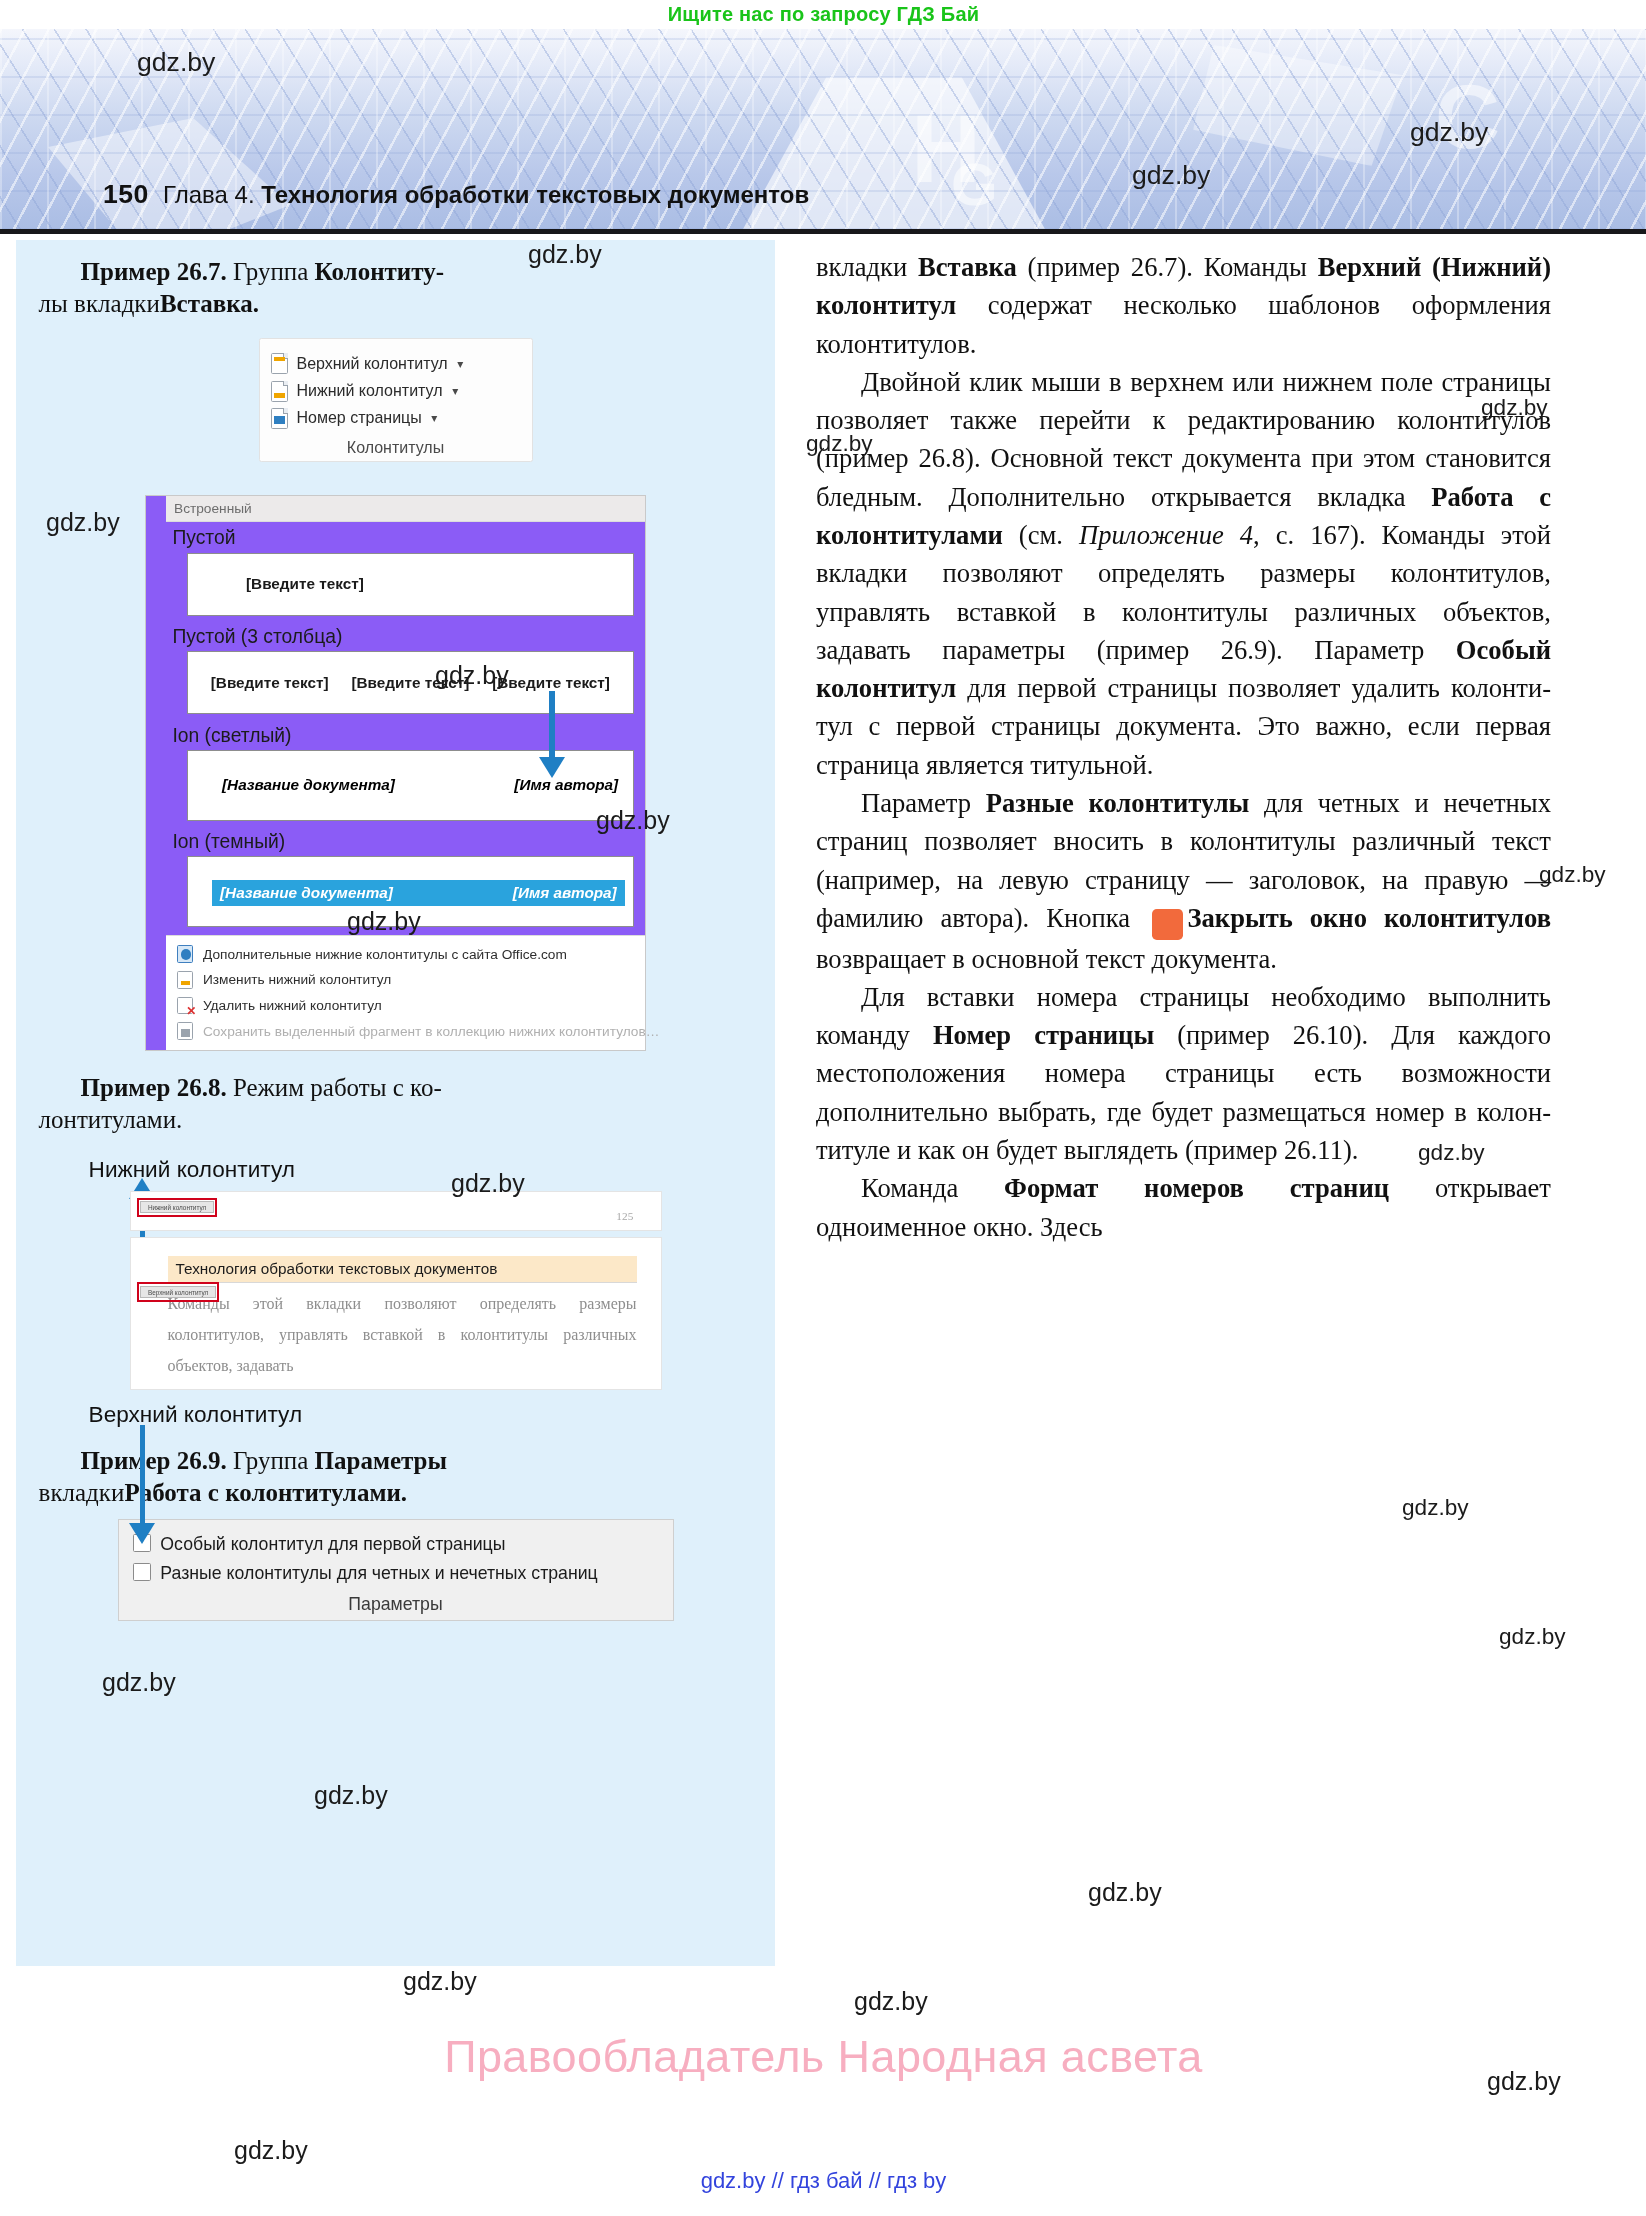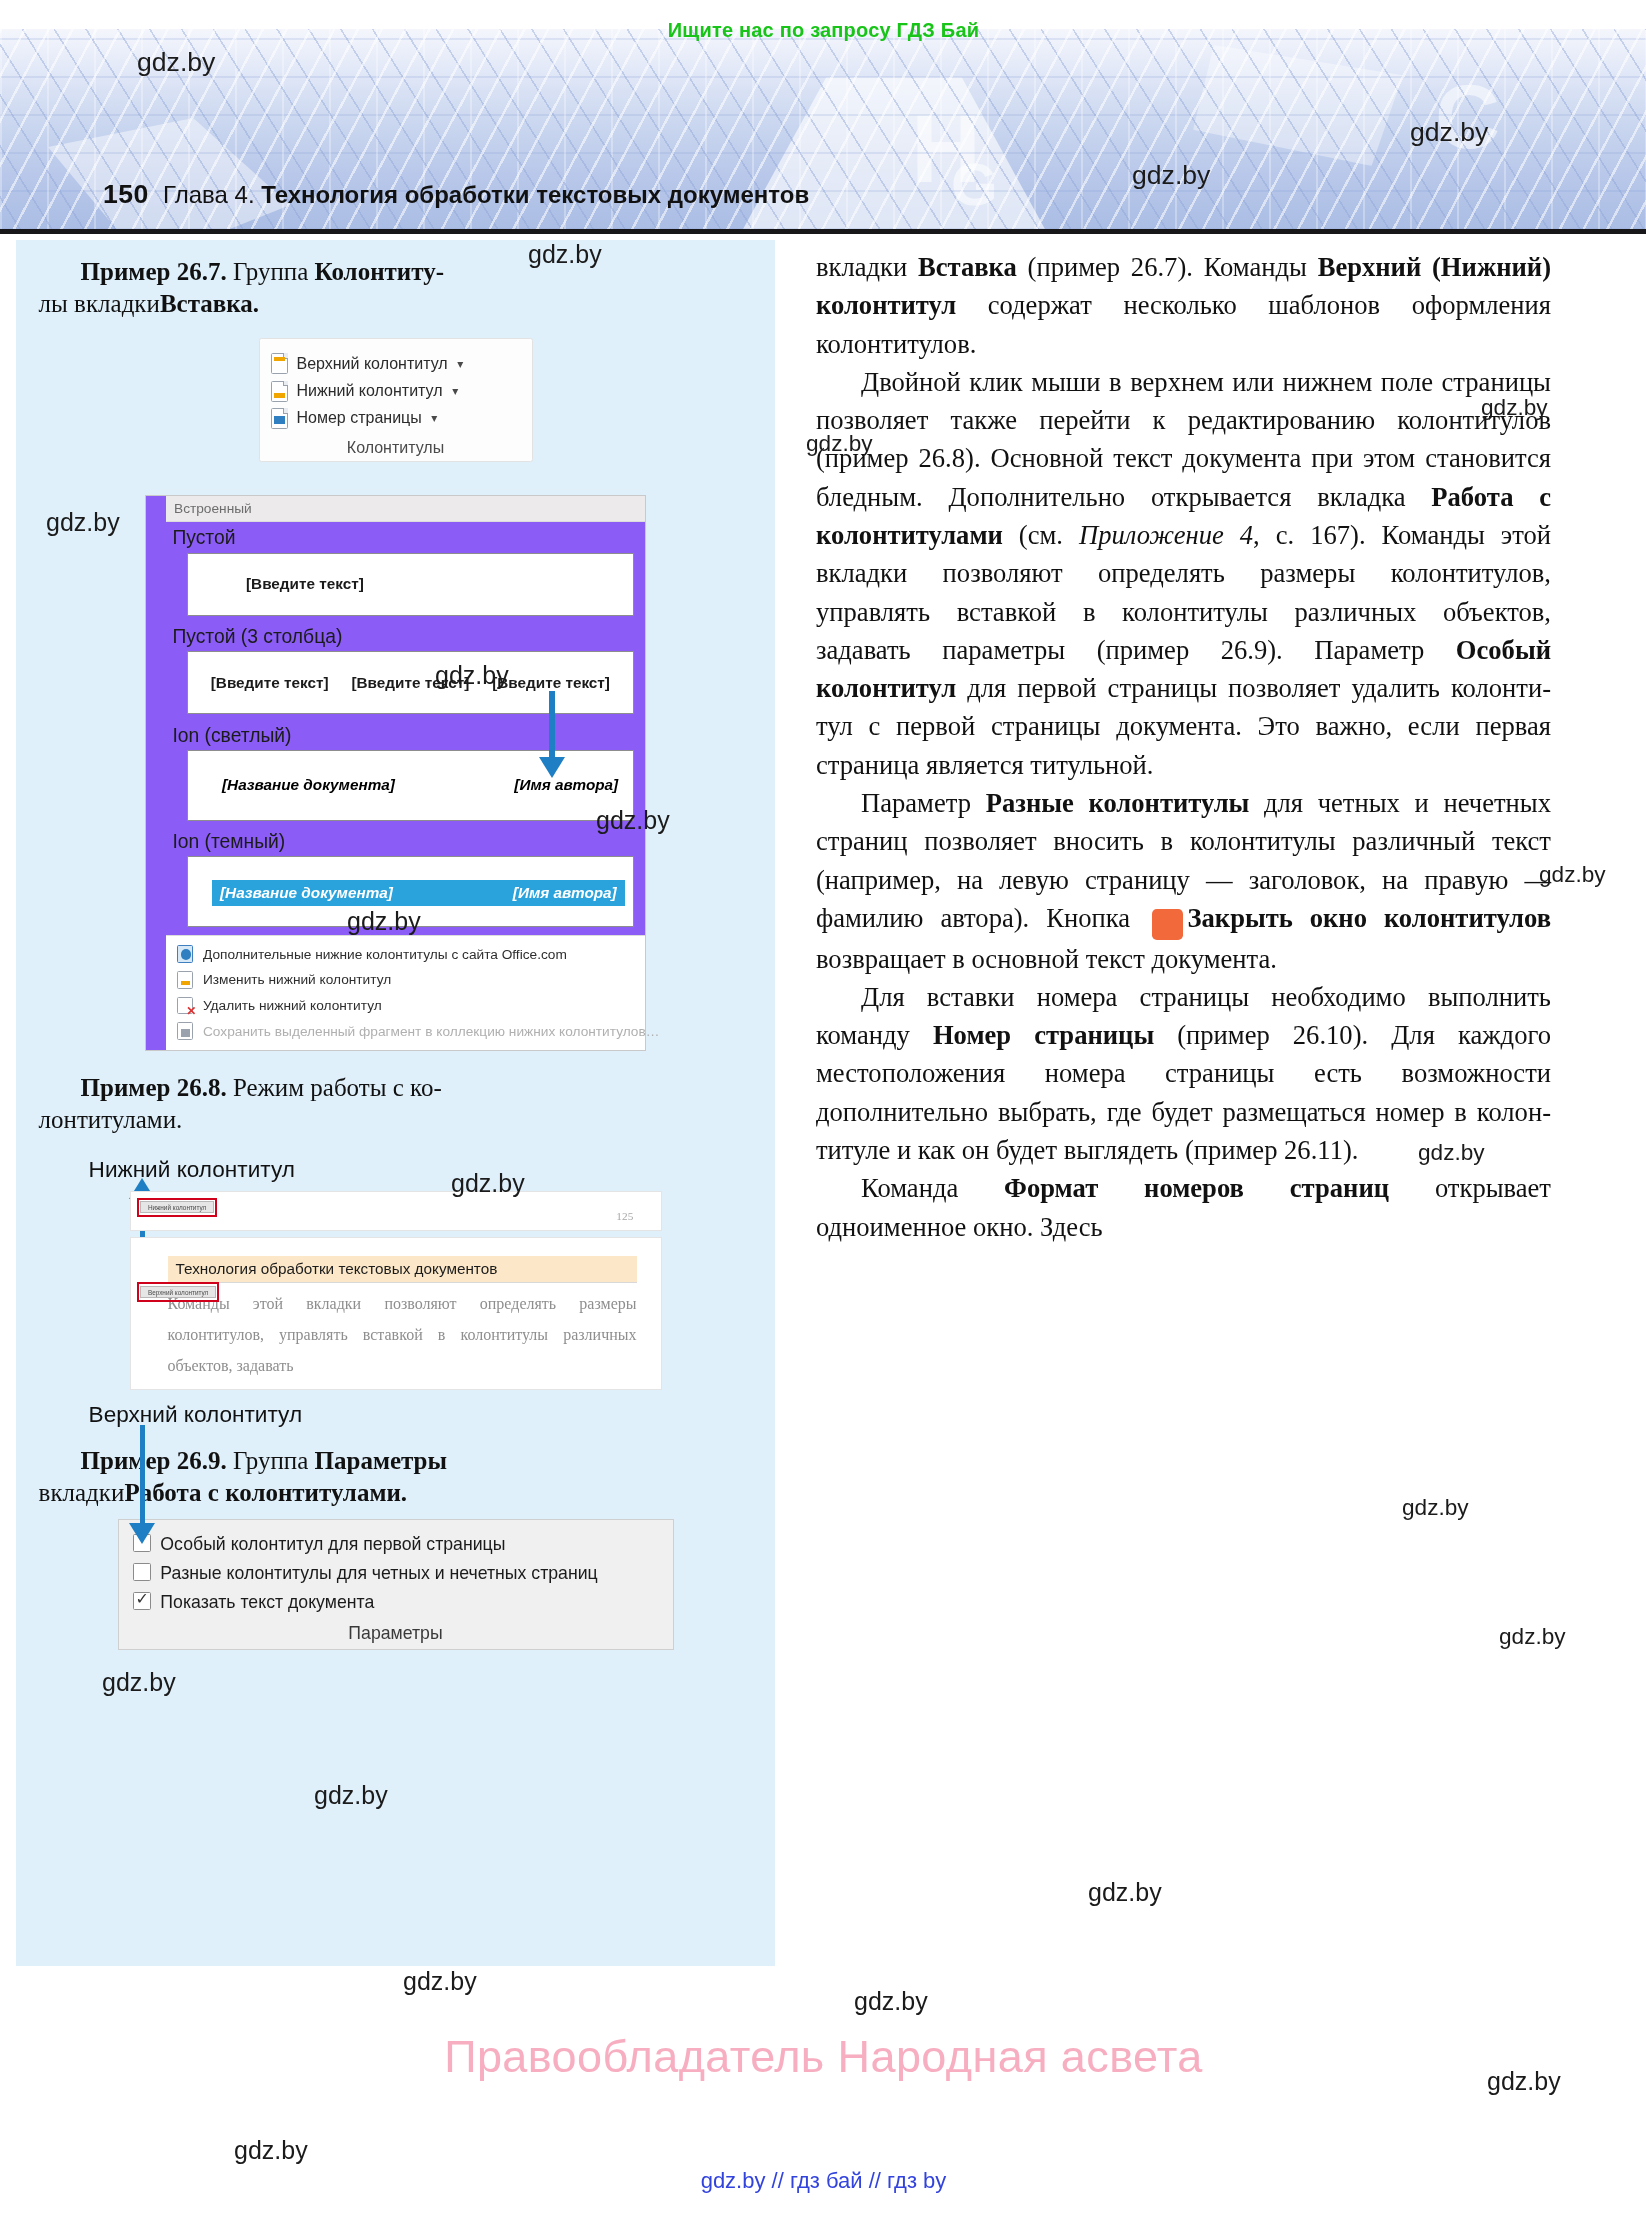--- a/index.html
+++ b/index.html
@@ -6,21 +6,21 @@
   html, body {
     width: 1647px; height: 2216px;
     background: #ffffff;
     font-family: "Liberation Serif", serif;
     overflow: hidden;
   }
   .page { position: relative; width: 1647px; height: 2216px; background:#fff; }
 
   
   .wm-top {
-    position: absolute; top: 19px; left: 0; width: 100%;
+    position: absolute; top: 3px; left: 0; width: 100%;
     text-align: center;
     color: #19c419;
     font-family: "Liberation Sans", sans-serif;
     font-size: 20px; font-weight: 700;
     letter-spacing: 0.2px;
     z-index: 40;
   }
 
   
   .banner {
@@ -445,24 +445,20 @@
       </div>
 
       <div class="params">
         <div class="pm-row">
           <span class="cb"></span>
           <span>Особый колонтитул для первой страницы</span>
         </div>
         <div class="pm-row">
           <span class="cb"></span>
           <span>Разные колонтитулы для четных и нечетных страниц</span>
-        </div>
-        <div class="pm-row">
-          <span class="cb on"></span>
-          <span>Показать текст документа</span>
         </div>
         <div class="pm-title">Параметры</div>
       </div>
 
     </div>
   </div>
 
   <div class="col-right bodytext">
 
     <p><span>вкладки </span><b>Вставка</b><span> (пример 26.7). Ко­манды </span><b>Верхний (Нижний) колонтитул</b><span> содержат несколько шаблонов оформ­ления колонтитулов.</span></p>

